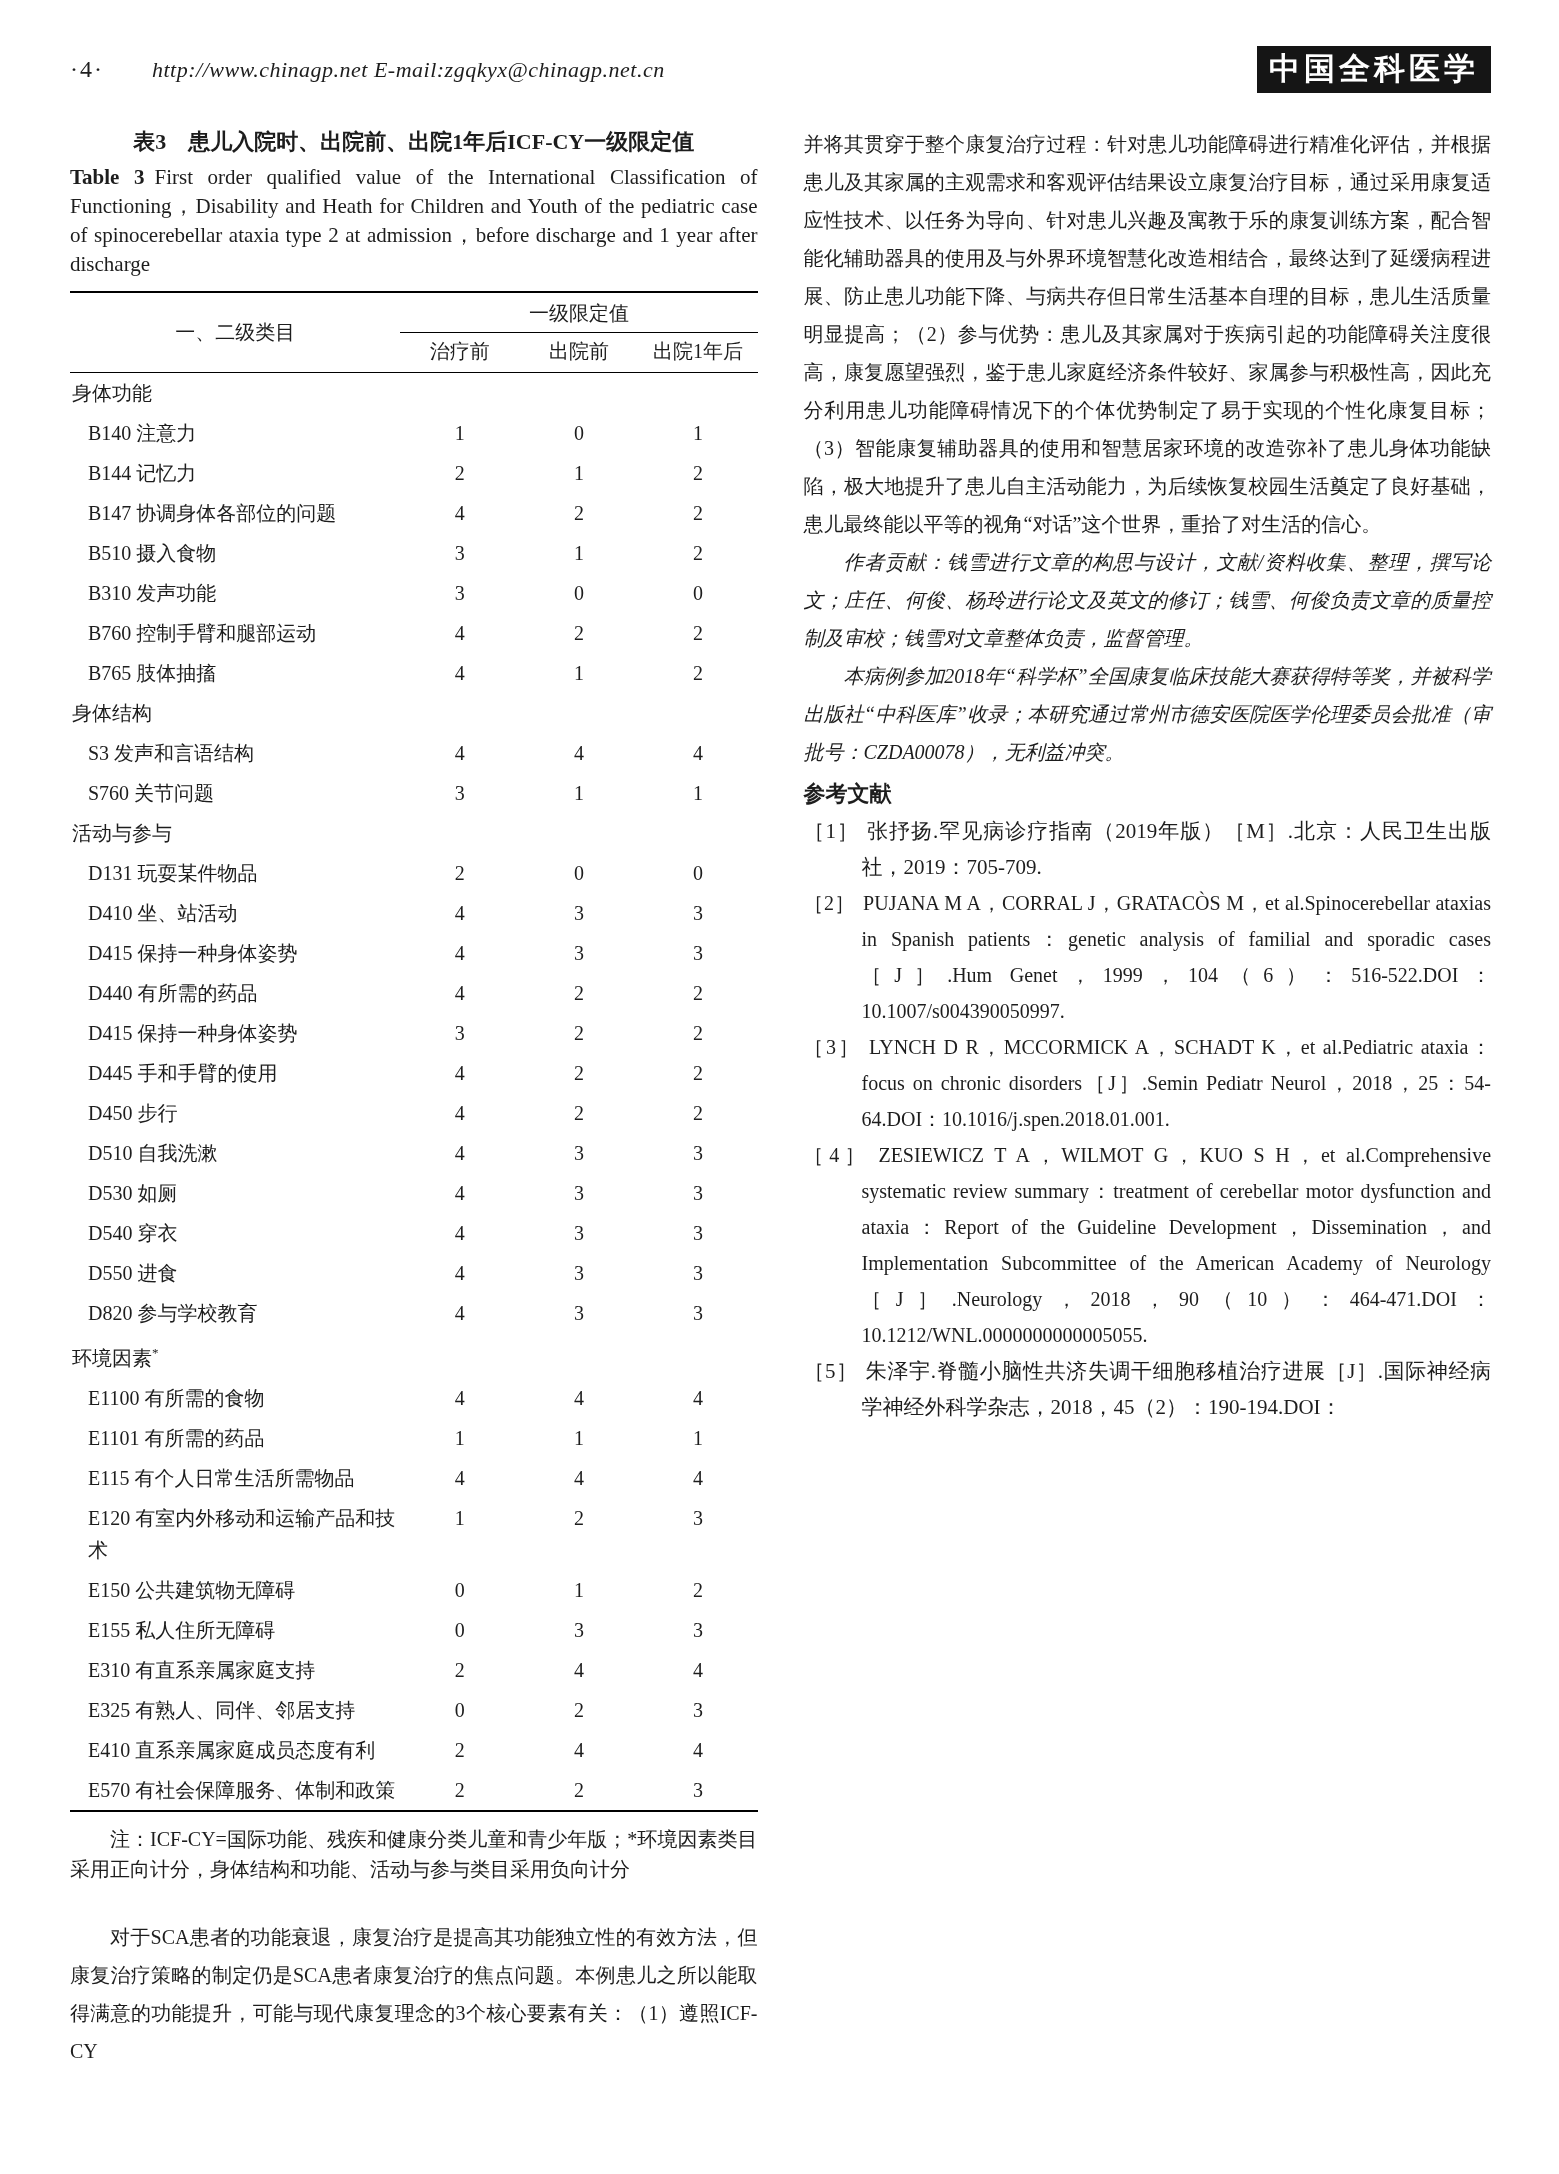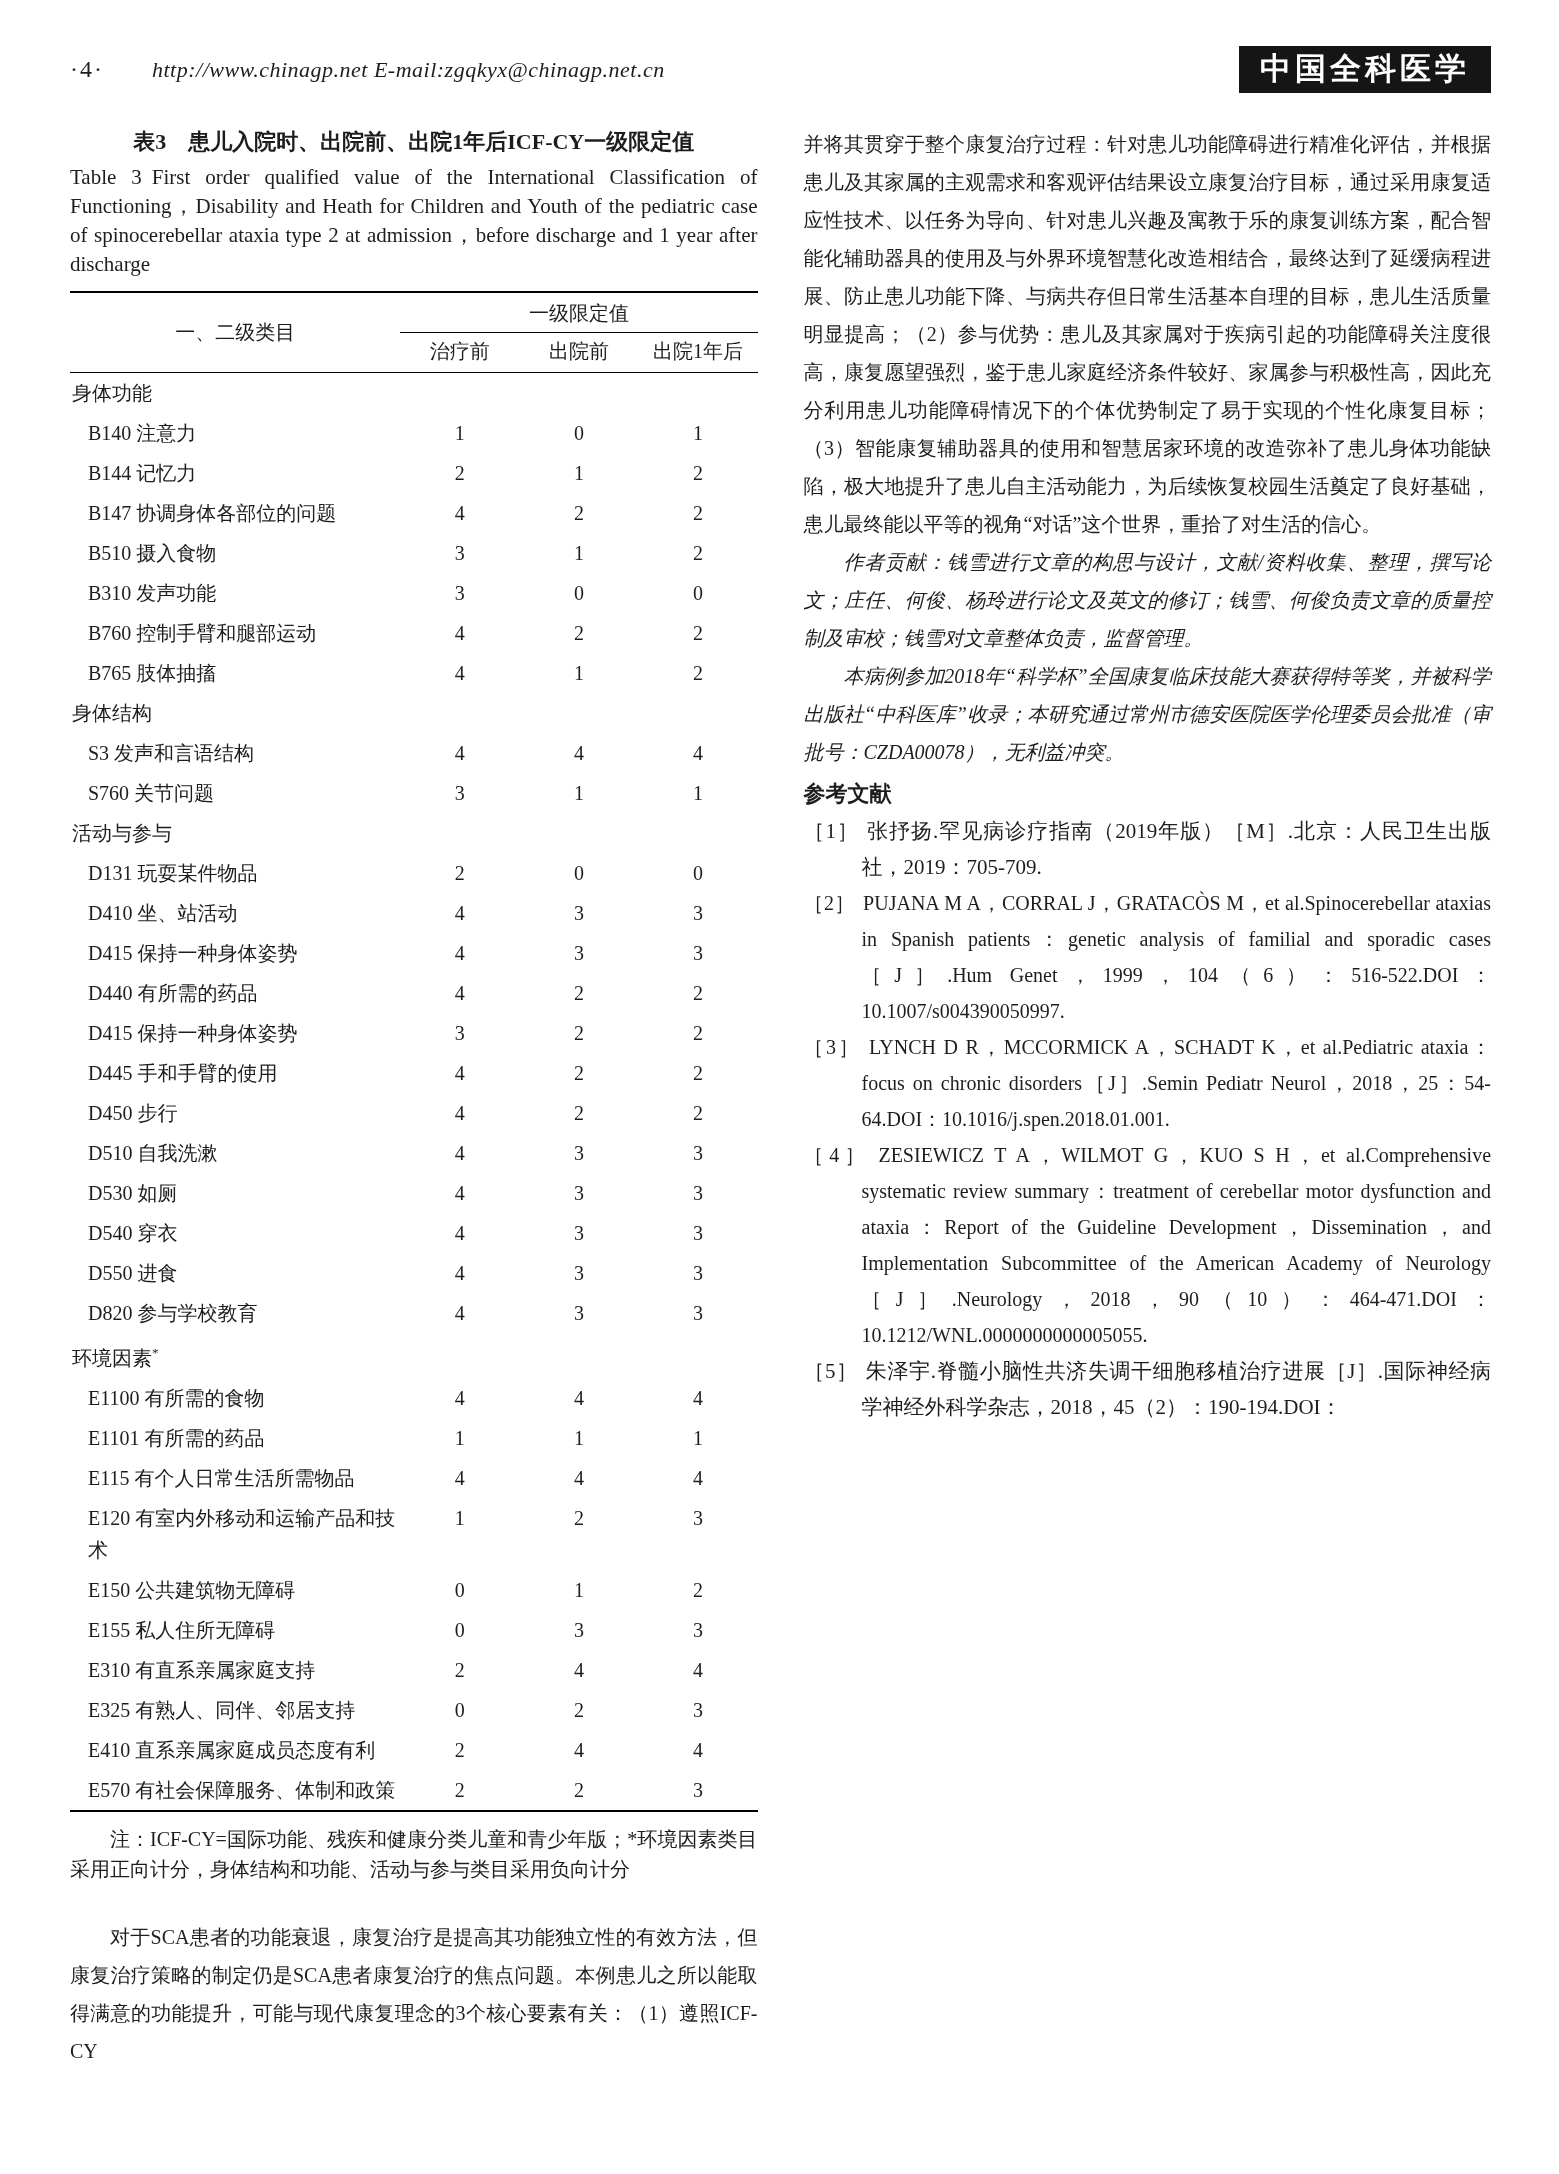--- a/index.html
+++ b/index.html
@@ -14,30 +14,30 @@
     position: relative;
     overflow: hidden;
   }
   
   .page-header { display: flex; justify-content: space-between; align-items: center; }
   .header-left { display: flex; align-items: baseline; gap: 48px; }
   .page-num { font-size: 24px; letter-spacing: 2px; }
   .site-info { font-style: italic; font-size: 22px; letter-spacing: 0.5px; }
   .journal-badge {
     background: #151515; color: #fff; font-weight: bold;
-    font-size: 31px; line-height: 1; padding: 7px 21px 9px;
+    font-size: 31px; line-height: 1; padding: 7px 12px 9px;
     letter-spacing: 4px; font-family: "Liberation Sans", "DejaVu Sans", sans-serif;
   }
   
   .columns { display: flex; gap: 46px; margin-top: 32px; }
   .col { flex: 1; min-width: 0; }
   
   .caption-zh { font-weight: bold; font-size: 22px; text-align: center; line-height: 34px; }
   .caption-en { font-size: 21px; line-height: 29px; text-align: justify; margin-top: 4px; }
-  .caption-en b { font-weight: normal; margin-right: 10px; }
+  .caption-en b { font-weight: bold; margin-right: 10px; }
   
   .icf-table {
     width: 100%; border-collapse: collapse; margin-top: 12px;
     border-top: 2.5px solid #000; border-bottom: 2.5px solid #000;
     font-size: 20px;
   }
   .icf-table th { font-weight: normal; font-size: 20px; }
   .cat-h { width: 48%; text-align: center; border-bottom: 1.5px solid #000; vertical-align: middle; }
   .group-h { text-align: center; border-bottom: 1.5px solid #000; padding: 7px 0 5px; }
   .sub-h { text-align: center; padding: 5px 0 7px; border-bottom: 1.5px solid #000; }

